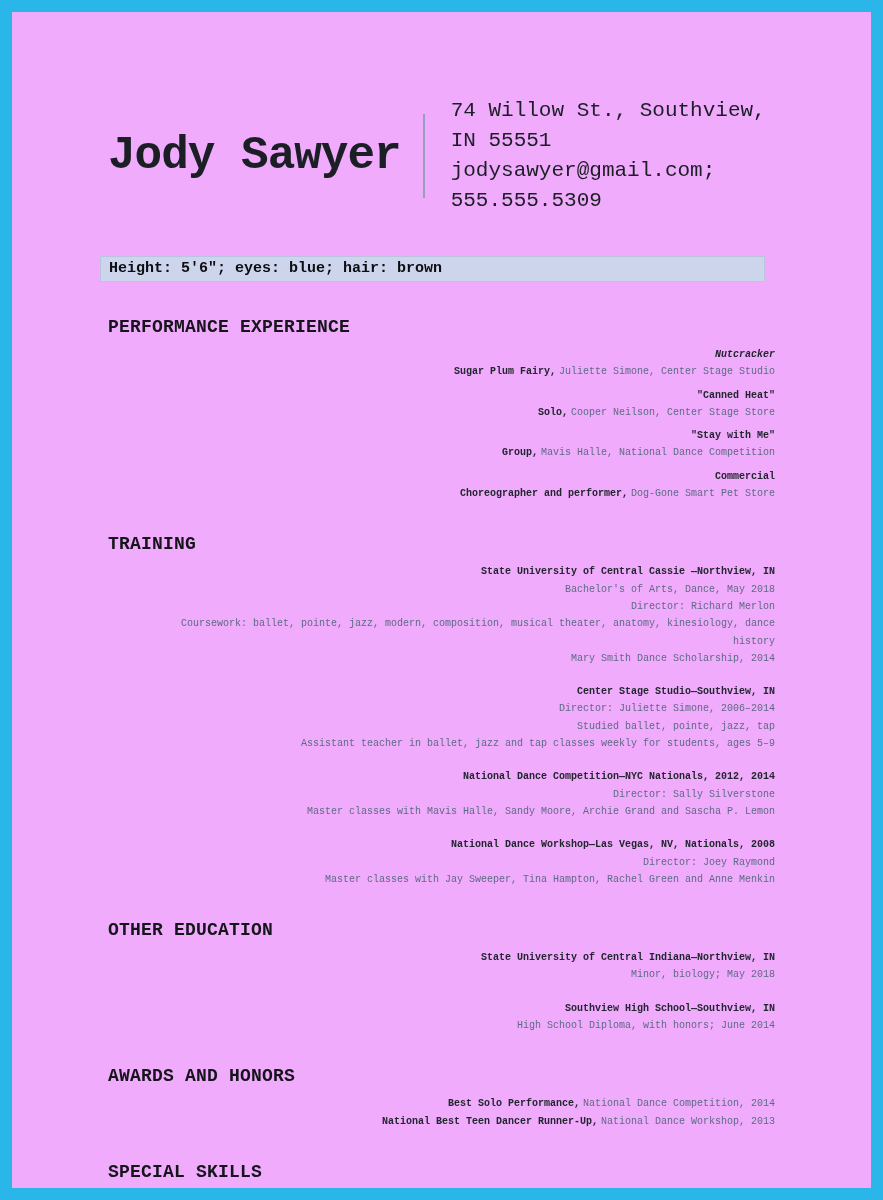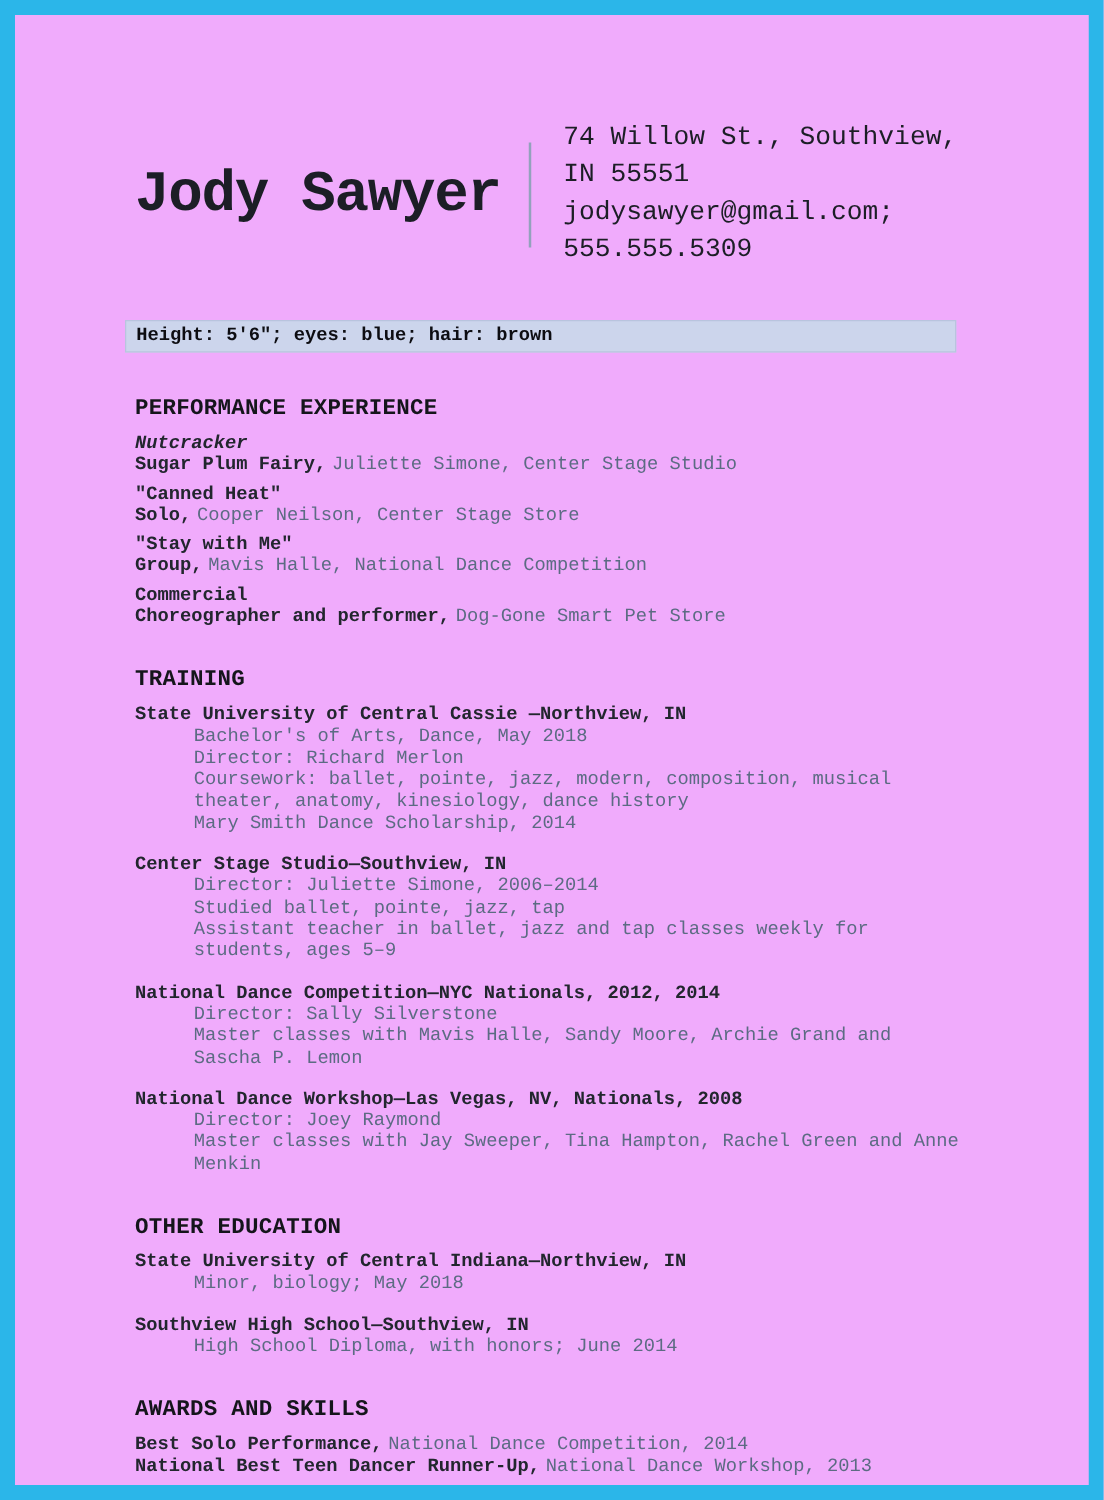--- a/index.html
+++ b/index.html
@@ -58,21 +58,21 @@
   }
   
   .section-title {
     font-size: 18px;
     font-weight: bold;
     letter-spacing: 0.2px;
     color: #15151b;
     margin: 32px 0 9px 0;
   }
   .section-first .section-title { margin-top: 35px; }
-  .line { font-size: 15px; line-height: 17.3px; }
+  .line { font-size: 10px; line-height: 17.3px; text-align: right; }
   .muted { color: #5c6b83; margin-left: 47px; }
   .bold-dark { font-weight: bold; color: #22262e; }
   .italic { font-style: italic; }
   .detail { margin-left: 0.3em; }
   .perf-entry { margin-bottom: 6px; }
   .edu-entry { margin-bottom: 16px; }
   .edu-entry:last-child { margin-bottom: 0; }
   .award-entry { margin-bottom: 0; }
 </style>
 </head>
@@ -158,21 +158,21 @@
         <div class="line muted">Minor, biology; May 2018</div>
       </div>
 
       <div class="edu-entry">
         <div class="line bold-dark">Southview High School—Southview, IN</div>
         <div class="line muted">High School Diploma, with honors; June 2014</div>
       </div>
     </div>
 
     <div class="section">
-      <div class="section-title">AWARDS AND SKILLS</div>
+      <div class="section-title">AWARDS AND HONORS</div>
 
       <div class="award-entry line"><span class="bold-dark">Best Solo Performance,</span><span class="muted detail">National Dance Competition, 2014</span></div>
 
       <div class="award-entry line"><span class="bold-dark">National Best Teen Dancer Runner-Up,</span><span class="muted detail">National Dance Workshop, 2013</span></div>
     </div>
 
     <div class="section">
       <div class="section-title">SPECIAL SKILLS</div>
 
     </div>

